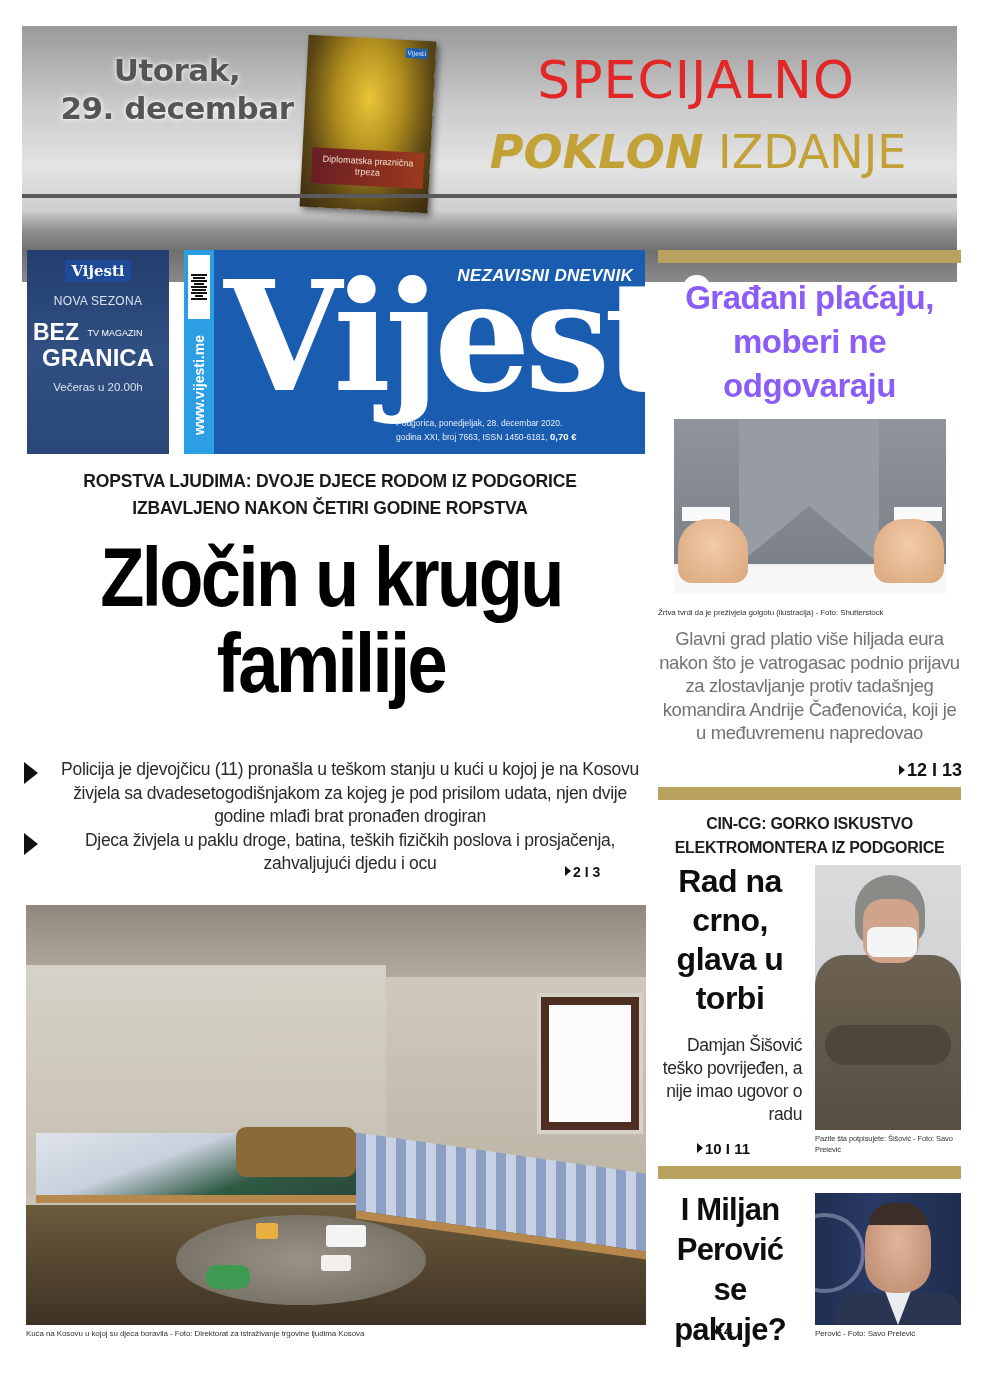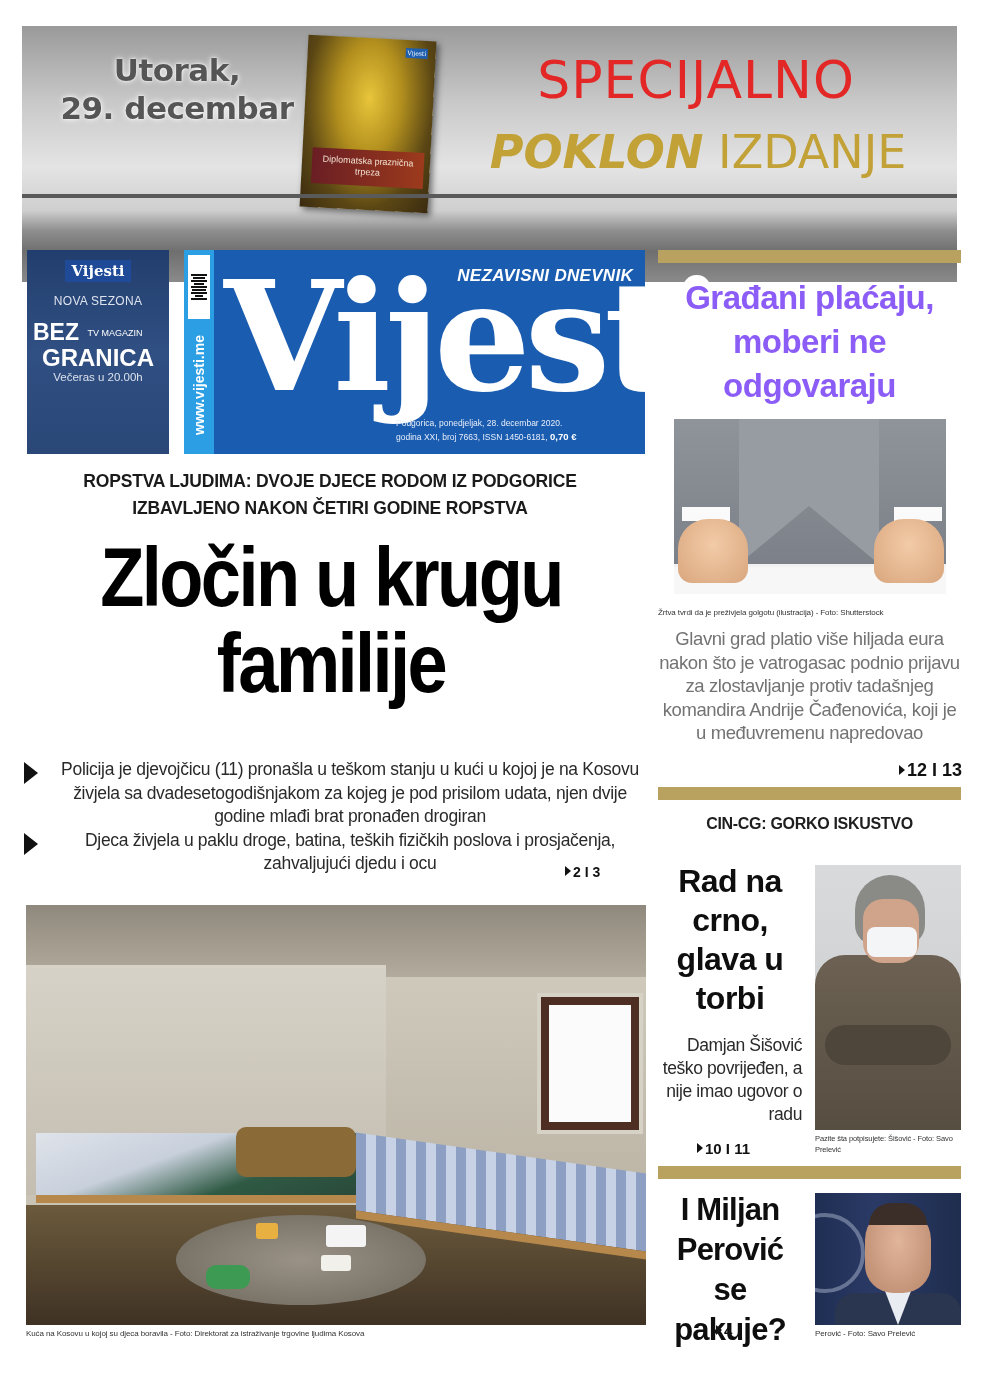--- a/index.html
+++ b/index.html
@@ -53,21 +53,21 @@
     text-align: center; color: #e6e9f0;
   }
   .promo-logo {
     display: inline-block; margin-top: 10px; padding: 2px 6px; background: #1e4a98;
     font-family: "DejaVu Serif", serif; font-weight: bold; color: #fff; font-size: 15px;
   }
   .promo-season { margin-top: 12px; font-size: 12px; letter-spacing: 0.3px; color: #dde3ee; }
   .promo-bez { margin-top: 12px; font-size: 23px; font-weight: bold; line-height: 24px; color: #fff; text-align: left; padding-left: 6px; }
   .promo-bez small { font-size: 9px; font-weight: normal; margin-left: 2px; vertical-align: 4px; }
   .promo-granica { font-size: 24px; font-weight: bold; color: #fff; line-height: 26px; }
-  .promo-time { font-size: 11.5px; color: #dbe1ec; }
+  .promo-time { margin-top: 10px; font-size: 11.5px; color: #dbe1ec; }
 
   
   .masthead {
     position: absolute; left: 184px; top: 250px; width: 461px; height: 204px;
     background: #1a5cb0;
   }
   .mast-strip {
     position: absolute; left: 0; top: 0; width: 30px; height: 204px; background: #2b9ee4;
   }
   .barcode {
@@ -305,20 +305,21 @@
 </div>
 <div class="caption cap-r1">Žrtva tvrdi da je preživjela golgotu (ilustracija) - Foto: Shutterstock</div>
 <div class="r1-body">Glavni grad platio više hiljada eura nakon što je vatrogasac podnio prijavu za zlostavljanje protiv tadašnjeg komandira Andrije Čađenovića, koji je u međuvremenu napredovao</div>
 <div class="pageref ref-r1">
   <span class="pageref-tri"></span><span>12 I 13</span>
 </div>
 
 <div class="gold-rule" style="top:787px"></div>
 <div class="r2-kicker">
   <div>CIN-CG: GORKO ISKUSTVO</div>
+  <div>ELEKTROMONTERA IZ PODGORICE</div>
 </div>
 <div class="r2-head">Rad na crno, glava u torbi</div>
 <div class="r2-body">Damjan Šišović teško povrijeđen, a nije imao ugovor o radu</div>
 <div class="pageref ref-r2">
   <span class="pageref-tri"></span><span>10 I 11</span>
 </div>
 <div class="r2-photo">
   <div class="man-coat"></div>
   <div class="man-hair"></div>
   <div class="man-face"></div>

